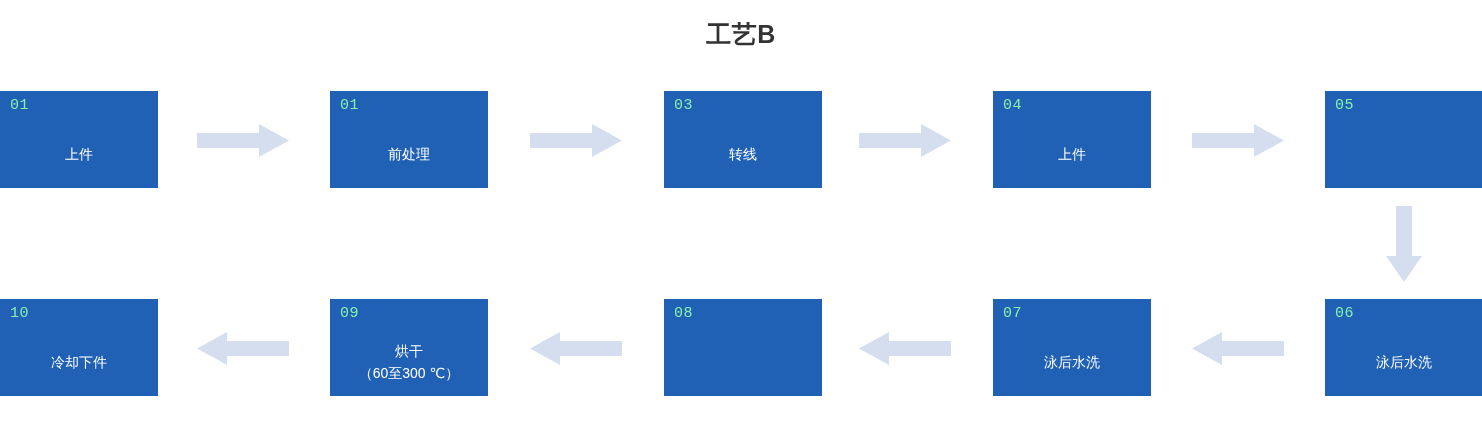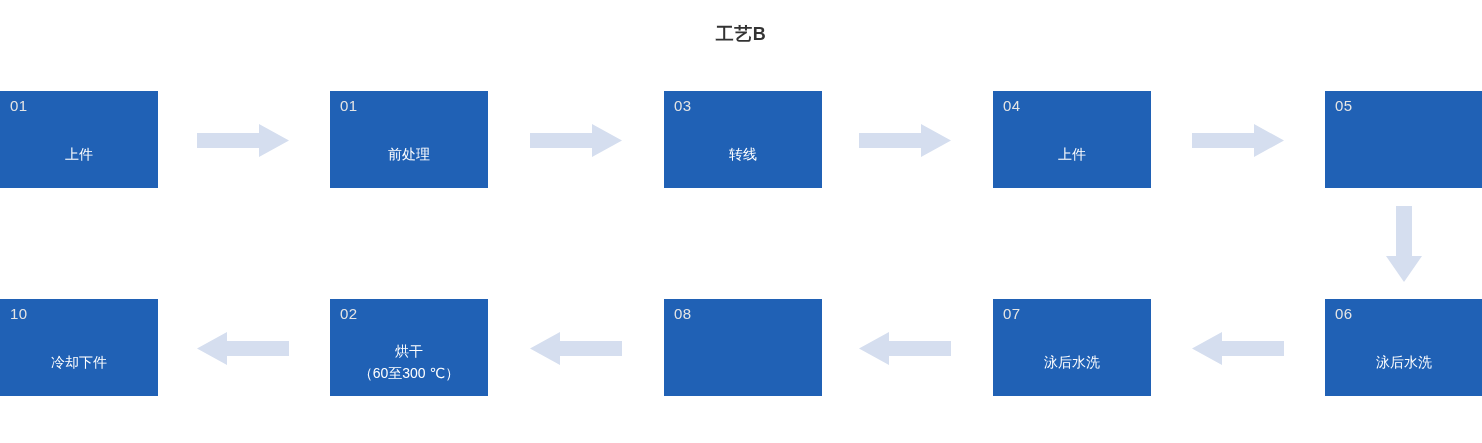--- a/index.html
+++ b/index.html
@@ -16,21 +16,21 @@
     -webkit-font-smoothing: antialiased;
   }
 
   
   #diagram-title {
     position: absolute;
     left: 0;
     top: 19px;
     width: 1482px;
     text-align: center;
-    font-size: 18px;
+    font-size: 25px;
     font-weight: bold;
     color: #333333;
     letter-spacing: 0.5px;
     line-height: 30px;
   }
 
   
   .flow-row {
     position: absolute;
     left: 0;
@@ -49,23 +49,24 @@
     background: #2061B5;
     color: #ffffff;
     box-sizing: border-box;
   }
   .step-number {
     position: absolute;
     left: 10px;
     top: 6px;
     font-size: 15px;
     line-height: 18px;
-    color: #e5e5e5;
+    color: #86efac;
     font-weight: normal;
     letter-spacing: 0.5px;
+    font-family: Liberation Mono, monospace;
   }
   .step-label {
     position: absolute;
     left: 0;
     right: 0;
     top: 28px;
     height: 69px;
     display: flex;
     flex-direction: column;
     align-items: center;
@@ -190,21 +191,21 @@
     </div>
   </div>
 
   <div class="arrow-h gap-0">
     <svg width="92" height="33" viewBox="0 0 92 33" xmlns="http://www.w3.org/2000/svg">
       <path d="M92,9 L30,9 L30,0 L0,16.5 L30,33 L30,24 L92,24 Z" fill="#D5DEEF"></path>
     </svg>
   </div>
 
   <div class="step-box col-1">
-    <div class="step-number">02</div>
+    <div class="step-number">09</div>
     <div class="step-label">
       <div class="step-line">烘干</div>
       <div class="step-line">（60至300 ℃）</div>
     </div>
   </div>
 
   <div class="arrow-h gap-1">
     <svg width="92" height="33" viewBox="0 0 92 33" xmlns="http://www.w3.org/2000/svg">
       <path d="M92,9 L30,9 L30,0 L0,16.5 L30,33 L30,24 L92,24 Z" fill="#D5DEEF"></path>
     </svg>

